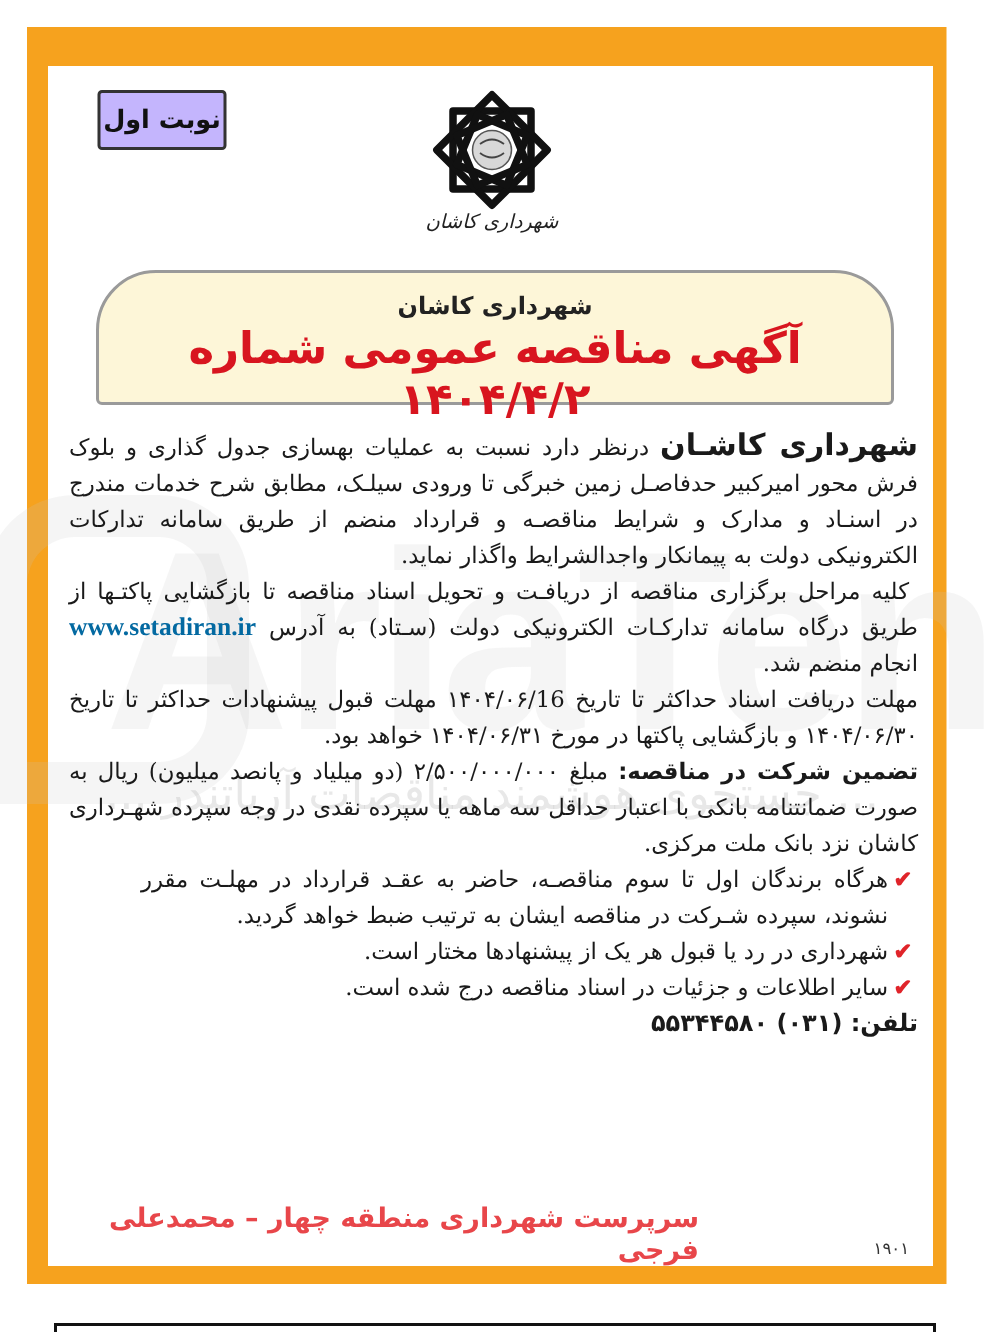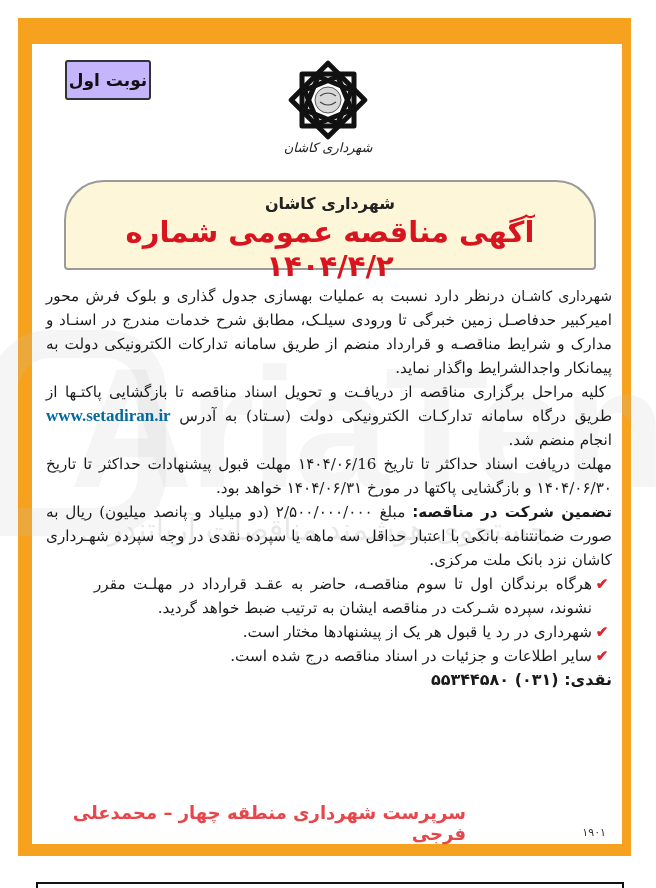--- a/index.html
+++ b/index.html
@@ -145,22 +145,22 @@
       font-size: 15.2px;
       line-height: 24px;
       color: #1a1a1a;
       z-index: 2;
     }
     .content p {
       margin: 0;
     }
     .lead {
       font-family: "DejaVu Sans", sans-serif;
-      font-weight: normal;
-      font-size: 14px;
+      font-weight: bold;
+      font-size: 20px;
     }
     .url {
       font-family: "Liberation Serif", serif;
       font-weight: bold;
       color: #0369a1;
       font-size: 17px;
       direction: ltr;
       unicode-bidi: embed;
     }
     .bold {
@@ -276,21 +276,21 @@
   </div>
   <div class="bullet">
     <span class="check">✔</span>
     <span class="bullet-text">شهرداری در رد یا قبول هر یک از پیشنهادها مختار است.</span>
   </div>
   <div class="bullet">
     <span class="check">✔</span>
     <span class="bullet-text">سایر اطلاعات و جزئیات در اسناد مناقصه درج شده است.</span>
   </div>
   <p class="phone">
-    <span>نقدی:</span>
+    <span>تلفن:</span>
     <span>(۰۳۱) ۵۵۳۴۴۵۸۰</span>
   </p>
 </div>
 
 <div class="signature">سرپرست شهرداری منطقه چهار – محمدعلی فرجی</div>
 <div class="ref-number">۱۹۰۱</div>
 
 <div class="next-box"></div>
 
 </body></html>

